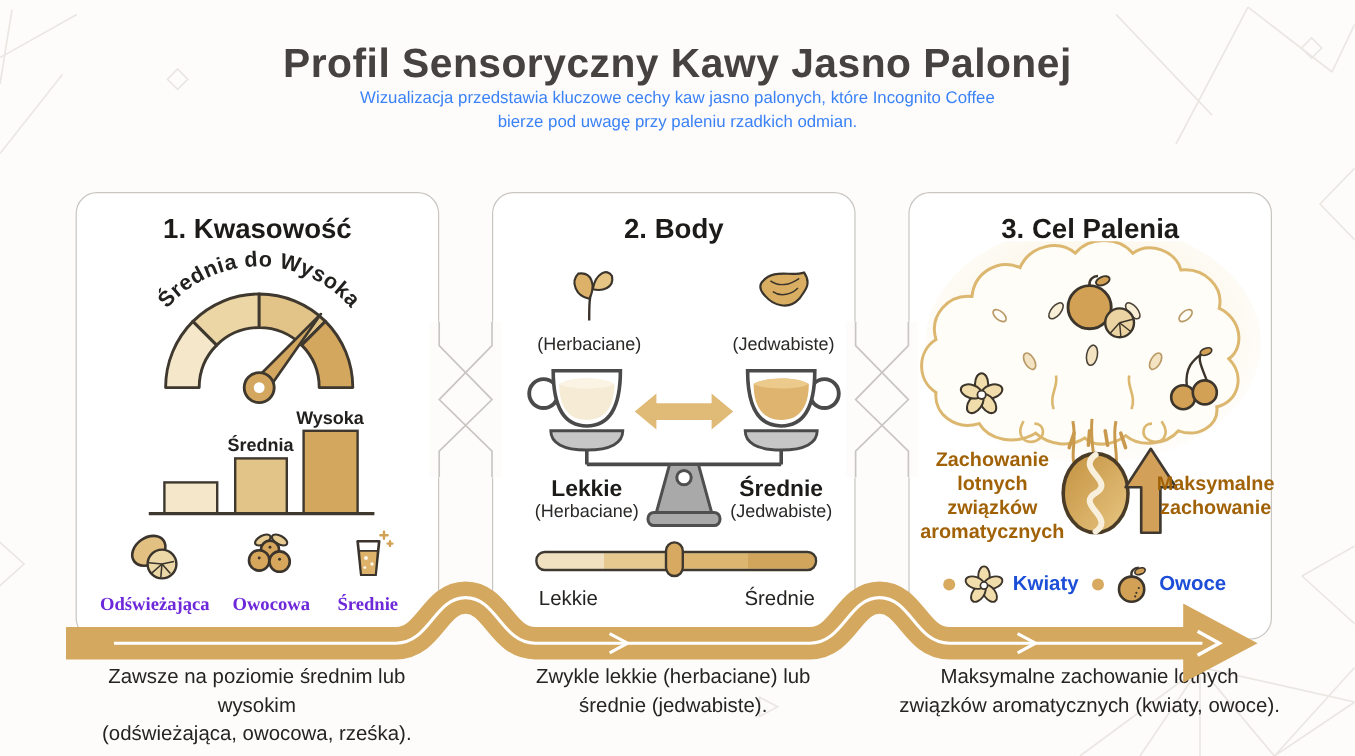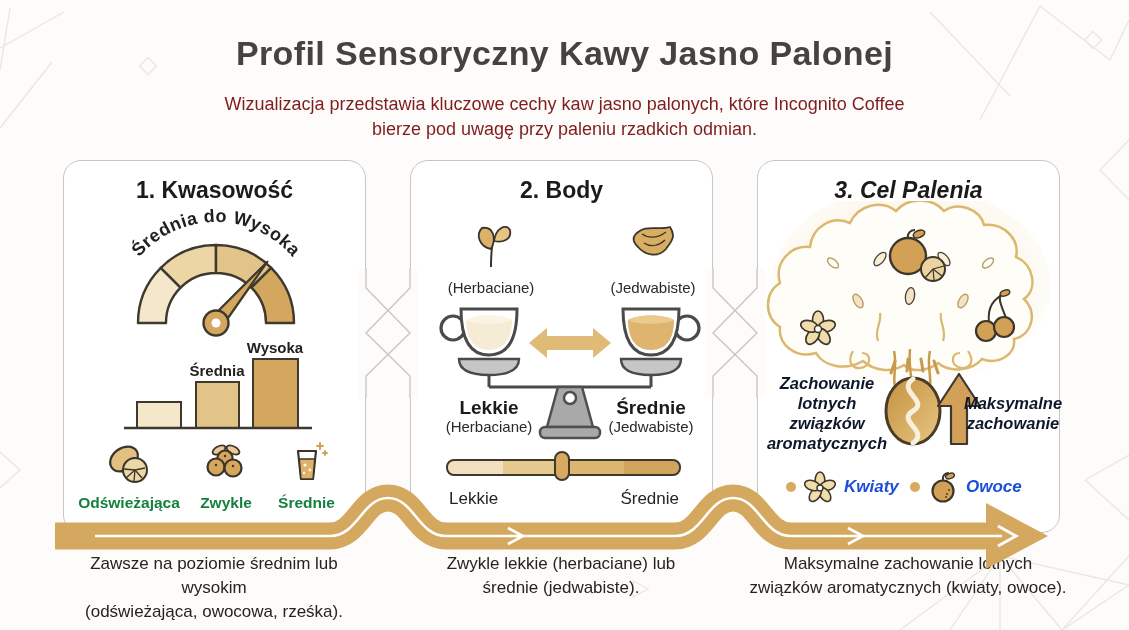--- a/index.html
+++ b/index.html
@@ -1,36 +1,36 @@
 <!DOCTYPE html>
 <html><head>
 <meta charset="utf-8">
 <style>
   html,body{margin:0;padding:0;}
   body{font-family:"Liberation Sans","DejaVu Sans",sans-serif;background:#ffffff;}
   .stage{position:relative;width:1129px;height:630px;background:#fdfcfb;overflow:hidden;}
   .abs{position:absolute;}
   .center{text-align:center;}
   .title{width:100%;top:34px;font-size:34px;font-weight:700;color:#454240;letter-spacing:.4px;}
-  .subtitle{width:100%;top:92px;font-size:18px;color:#7f1d1d;line-height:1.4;}
+  .subtitle{width:100%;top:72px;font-size:14px;color:#3b82f6;line-height:1.4;}
   .panel{position:absolute;top:160px;width:303px;height:373px;background:#ffffff;
          border:1.3px solid #c9c6c2;border-radius:18px;box-sizing:border-box;z-index:1;}
   .panel-heading{position:absolute;top:16px;left:0;width:100%;text-align:center;
                  font-size:23px;font-weight:700;color:#1d1b19;}
   .flavor{position:absolute;width:130px;text-align:center;}
-  .flavor-label{font-size:15.5px;font-weight:700;color:#15803d;margin-top:3px;}
+  .flavor-label{font-size:15.5px;font-weight:700;color:#6d28d9;margin-top:3px;font-family:Liberation Serif, serif;}
   .type-label{position:absolute;font-size:15px;color:#2b2927;text-align:center;width:140px;}
   .weight-label{position:absolute;width:140px;text-align:center;font-size:19px;font-weight:700;color:#1d1b19;}
   .weight-sub{position:absolute;width:140px;text-align:center;font-size:15px;color:#2b2927;}
   .slider-track{position:absolute;left:35px;top:298px;width:231px;height:13px;border:2px solid #3e382f;border-radius:8px;
       background:linear-gradient(to right,#f1e1c0 0%,#f1e1c0 24%,#e6c98e 24%,#e6c98e 50%,#dcb670 50%,#dcb670 76%,#d2a55c 76%,#d2a55c 100%);}
   .slider-handle{position:absolute;left:143px;top:290px;width:16px;height:30px;border:2.5px solid #3e382f;
       border-radius:8px;background:#d8a960;box-sizing:border-box;}
   .slider-label{position:absolute;top:328px;font-size:17px;font-weight:500;color:#262422;}
-  .goal-text{position:absolute;font-size:16.5px;font-weight:700;color:#0f172a;text-align:center;line-height:1.22;}
+  .goal-text{position:absolute;font-size:16.5px;font-weight:700;color:#a16207;text-align:center;line-height:1.22;}
   .legend-item{position:absolute;top:306px;display:flex;align-items:center;gap:7px;height:40px;}
   .legend-dot{width:10px;height:10px;border-radius:50%;background:#d7aa5f;}
   .legend-label{font-size:17px;font-weight:700;color:#1d4ed8;}
   .caption{position:absolute;top:552px;font-size:17px;font-weight:500;color:#262422;
            text-align:center;line-height:1.4;}
   .connector{position:absolute;top:268px;width:60px;height:130px;background:#fdfcfb;z-index:2;}
   .ribbon{position:absolute;left:0;top:0;width:1129px;height:630px;z-index:3;pointer-events:none;}
   .bgdeco{position:absolute;left:0;top:0;width:1129px;height:630px;z-index:0;pointer-events:none;}
 </style>
 </head>
@@ -110,21 +110,21 @@
         <ellipse cx="31" cy="11" rx="7" ry="3.6" transform="rotate(28 31 11)" fill="#e8cb92" stroke="#3a342c" stroke-width="1.8"></ellipse>
         <circle cx="23" cy="19" r="7.5" fill="#d6a65c" stroke="#3a342c" stroke-width="2.2"></circle>
         <circle cx="14" cy="28" r="8.5" fill="#d6a65c" stroke="#3a342c" stroke-width="2.2"></circle>
         <circle cx="31" cy="29" r="8.5" fill="#d6a65c" stroke="#3a342c" stroke-width="2.2"></circle>
         <g fill="#3a342c">
             <circle cx="23" cy="17" r="1.2"></circle>
             <circle cx="14" cy="26" r="1.2"></circle>
             <circle cx="31" cy="27" r="1.2"></circle>
           </g>
       </svg>
-      <div class="flavor-label">Zwykle</div>
+      <div class="flavor-label">Owocowa</div>
     </div>
     <div class="flavor" style="left:182px;top:278px;width:121px;">
       <svg width="48" height="48" viewBox="0 0 48 48">
         <path d="M15,12 L33,12 L30,40 L18,40 Z" fill="#ffffff" stroke="#3a342c" stroke-width="2.2" stroke-linejoin="round"></path>
         <path d="M16.3,20 L31.7,20 L30,40 L18,40 Z" fill="#ddb26a" stroke="#3a342c" stroke-width="1.4"></path>
         <g fill="#fdf8ee">
             <circle cx="22" cy="26" r="1.6"></circle>
             <circle cx="27" cy="31" r="1.4"></circle>
             <circle cx="21" cy="34" r="1.2"></circle>
           </g>
@@ -185,21 +185,21 @@
     <div class="weight-sub" style="left:8px;top:257px;">(Herbaciane)</div>
     <div class="weight-label" style="left:170px;top:236px;">Średnie</div>
     <div class="weight-sub" style="left:170px;top:257px;">(Jedwabiste)</div>
 
     <div class="slider-track"></div>
     <div class="slider-handle"></div>
     <div class="slider-label" style="left:38px;">Lekkie</div>
     <div class="slider-label" style="left:180px;width:88px;text-align:right;">Średnie</div>
   </div>
 
-  <div class="panel" style="left:757px;font-style:italic;">
+  <div class="panel" style="left:757px;">
     <div class="panel-heading">3. Cel Palenia</div>
 
     <svg class="abs" style="left:0;top:40px;" width="303" height="260" viewBox="0 0 303 260">
       <defs>
         <radialGradient id="glow" cx="50%" cy="45%" r="60%">
           <stop offset="0%" stop-color="#f7e7c3" stop-opacity="0.75"></stop>
           <stop offset="100%" stop-color="#f7e7c3" stop-opacity="0"></stop>
         </radialGradient>
         <linearGradient id="beanGrad" x1="0" y1="0" x2="1" y2="1">
           <stop offset="0%" stop-color="#c3913f"></stop>

